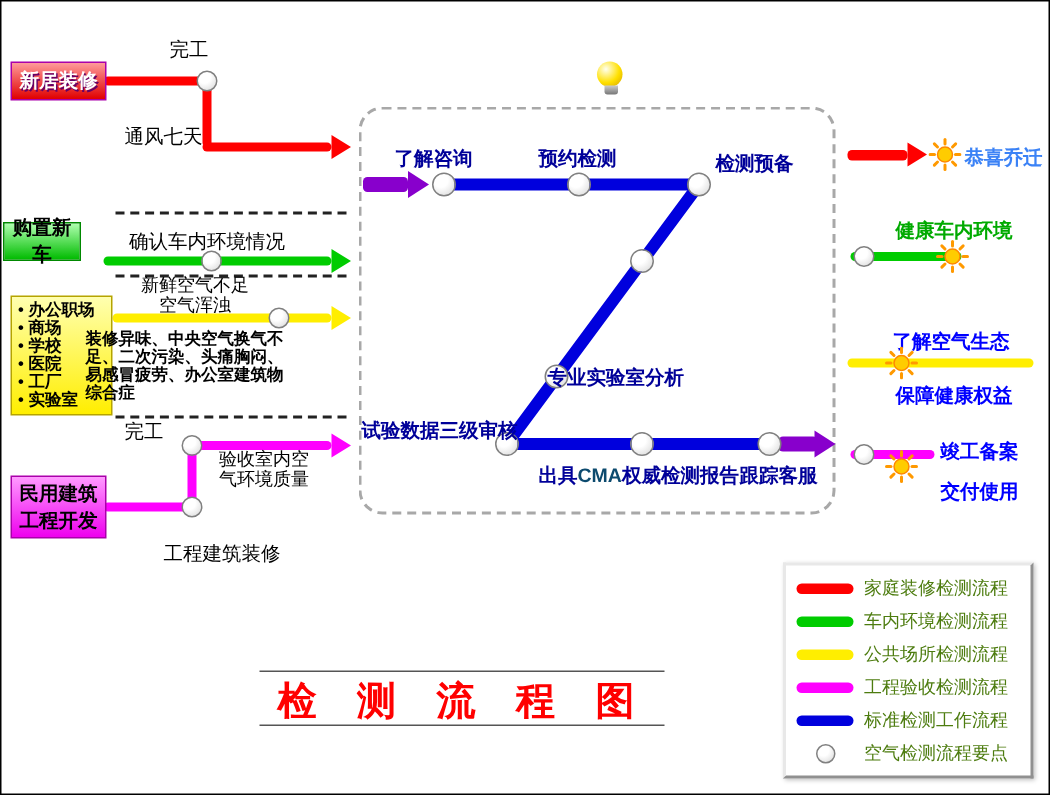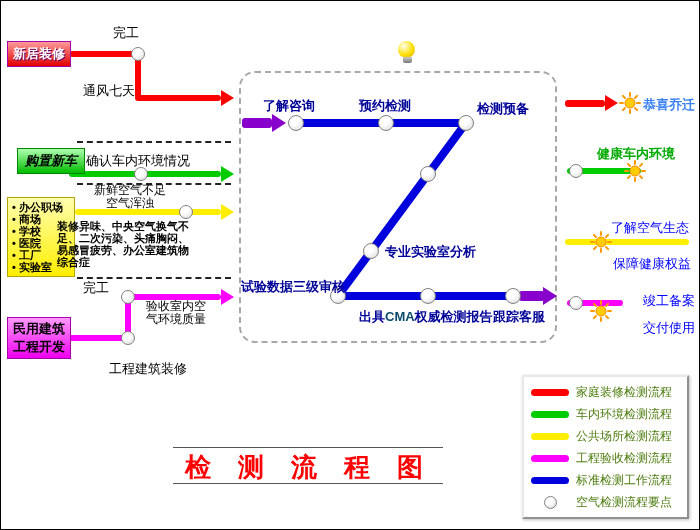--- a/index.html
+++ b/index.html
@@ -21,21 +21,21 @@
   .sep { position:absolute; border-top:2px dashed #222; z-index:1; }
 
   .node { position:absolute; width:14px; height:14px; border-radius:50%;
           background:radial-gradient(circle at 35% 30%, #ffffff 35%, #d6d6d6);
           border:1px solid #808080; z-index:5; }
   .node-lg { width:16px; height:16px; }
 
   .src { position:absolute; display:flex; align-items:center; justify-content:center;
          text-align:center; font-weight:bold; font-size:13px; z-index:4; }
   #box-red     { left:6px;  top:40px;  width:64px; height:26px; background:linear-gradient(#ff9a9a,#e00000); border:1px solid #aa00aa; color:#fff; text-shadow:1px 1px 0 #660066; }
-  #box-green   { left:16px;  top:147px; width:68px; height:26px; background:linear-gradient(#b0ffb0,#00bb00); border:1px solid #008800; color:#000;font-style:italic; }
+  #box-green   { left:1px;  top:147px; width:52px; height:26px; background:linear-gradient(#b0ffb0,#00bb00); border:1px solid #008800; color:#000; }
   #box-yellow  { left:6px;  top:196px; width:68px; height:80px; background:linear-gradient(#ffffb0,#ffee00); border:1px solid #b5a400; color:#000; display:block; padding:3px 4px; text-align:left; }
   #box-magenta { left:6px;  top:316px; width:64px; height:42px; background:linear-gradient(#ff9aff,#ee00ee); border:1px solid #aa00aa; color:#000; line-height:18px; }
   .yitem { font-size:11px; font-weight:bold; line-height:12px; white-space:nowrap; }
   .yitem::before { content:"• "; }
 
   #dashed-box { position:absolute; left:238px; top:70px; width:318px; height:272px;
                 border:2px dashed #a8a8a8; border-radius:16px; z-index:0; }
   #zdiag { position:absolute; left:465px; top:118px; width:215px; height:8px; background:#0000dd;
            border-radius:4px; transform-origin:0 50%; transform:rotate(126.5deg); z-index:2; }
   .zline { position:absolute; height:8px; background:#0000dd; border-radius:4px; z-index:2; }
@@ -57,21 +57,21 @@
             box-shadow:1px 1px 3px rgba(0,0,0,.25); padding-top:4px; z-index:6; }
   .lrow  { display:flex; align-items:center; height:22px; padding:0 7px; gap:7px; }
   .lsw   { width:38px; height:7px; border-radius:4px; flex:none; }
   .lsw-wrap { width:38px; display:flex; justify-content:center; flex:none; }
   .legend-node { width:13px; height:13px; border-radius:50%;
                  background:radial-gradient(circle at 35% 30%, #fff 35%, #d6d6d6); border:1px solid #808080; }
   .ltext { font-size:12px; color:#4d7c0f; white-space:nowrap; }
 
   .res-red   { color:#3b82f6; font-weight:bold; }
   .res-green { color:#00aa00; font-weight:bold; }
-  .res-blue  { color:#0000ff; font-weight:normal;margin-left:16px; }
+  .res-blue  { color:#0000ff; font-weight:bold; }
 </style>
 </head>
 <body>
 
 <div id="canvas">
 
   <div class="src" id="box-red">
     <span>新居装修</span>
   </div>
   <div class="hline c-red" style="left:68px;top:50px;width:72px"></div>
@@ -141,21 +141,21 @@
   <div class="node node-lg" style="left:457px;top:114px"></div>
   <div class="node node-lg" style="left:419px;top:165px"></div>
   <div class="node node-lg" style="left:362px;top:242px"></div>
   <div class="node node-lg" style="left:329px;top:287px"></div>
   <div class="node node-lg" style="left:419px;top:287px"></div>
   <div class="node node-lg" style="left:504px;top:287px"></div>
 
   <div class="lbl navy" style="left:262px;top:96px">了解咨询</div>
   <div class="lbl navy" style="left:358px;top:96px">预约检测</div>
   <div class="lbl navy" style="left:476px;top:99px">检测预备</div>
-  <div class="lbl navy" style="left:384px;top:242px">专业实验室分析</div>
+  <div class="lbl navy" style="left:364px;top:242px">专业实验室分析</div>
   <div class="lbl navy" style="left:240px;top:277px">试验数据三级审核</div>
   <div class="lbl navy" style="left:358px;top:307px">
     <span>出具</span><span class="cma">CMA</span><span>权威检测报告</span>
   </div>
   <div class="lbl navy" style="left:492px;top:307px">跟踪客服</div>
 
   <div class="hline c-red" style="left:564px;top:99px;width:40px;height:7px"></div>
   <div class="arr a-red" style="left:604px;top:94px"></div>
   <svg class="sun" style="left:618px;top:91px" width="22" height="22" viewBox="0 0 22 22">
     <g stroke="#ff9900" stroke-width="2" stroke-linecap="round">

